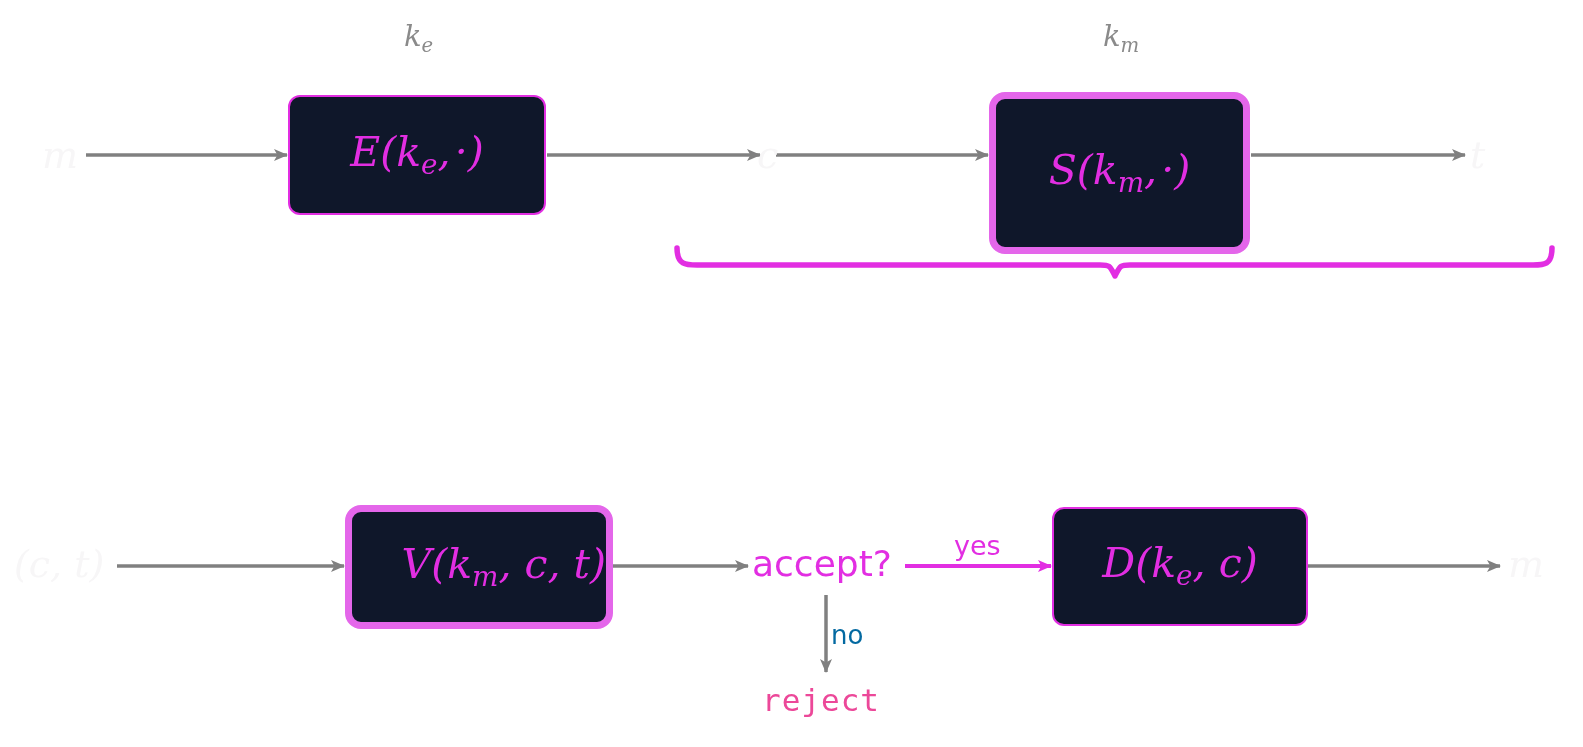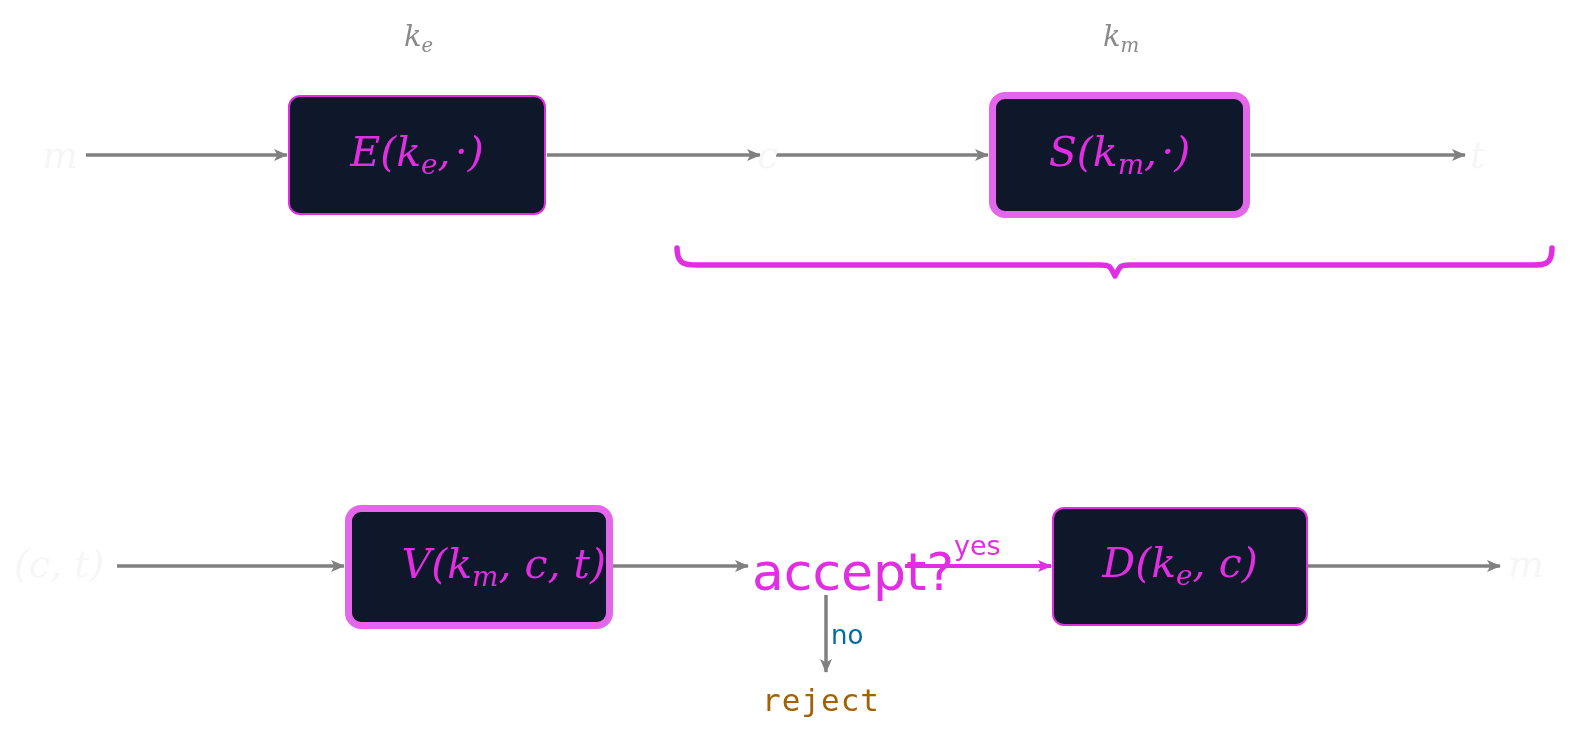--- a/index.html
+++ b/index.html
@@ -83,37 +83,37 @@
     color: #e22ee2;
     letter-spacing: 0.5px;
   }
   .brace-text .mathpart {
     font-family: "DejaVu Serif", serif;
     font-style: italic;
     font-size: 42px;
   }
   .decision-text {
     font-family: "DejaVu Sans", sans-serif;
-    font-size: 52px;
+    font-size: 36px;
     color: #e22ee2;
   }
   .yes-text {
     font-family: "DejaVu Sans", sans-serif;
     font-size: 27px;
     color: #e22ee2;
   }
   .no-text {
     font-family: "DejaVu Sans", sans-serif;
     font-size: 26px;
     color: #0369a1;
   }
   .reject-text {
     font-family: "DejaVu Sans Mono", monospace;
     font-size: 31px;
-    color: #a16207;
+    color: #ec4899;
     letter-spacing: 1px;
   }
 </style>
 </head>
 <body>
 
 <div id="stage">
 
   <svg class="layer" viewBox="0 0 1583 747">
     <defs>
@@ -161,21 +161,21 @@
   </div>
 
   <div class="floating ghost" style="left:42px; top:136px;">m</div>
 
   <div class="node thin" style="left:288px; top:95px; width:258px; height:120px;">
     <span class="mathlabel"><span>E</span><span>(</span><span>k</span><span class="sub">e</span><span>,</span> <span>·</span><span>)</span></span>
   </div>
 
   <div class="floating ghost" style="left:757px; top:136px;">c</div>
 
-  <div class="node thick" style="left:989px; top:92px; width:261px; height:126px;">
+  <div class="node thick" style="left:989px; top:92px; width:261px; height:162px;">
     <span class="mathlabel"><span>S</span><span>(</span><span>k</span><span class="sub">m</span><span>,</span> <span>·</span><span>)</span></span>
   </div>
 
   <div class="floating ghost" style="left:1470px; top:136px;">t</div>
 
 
   <div class="floating ghost" style="left:14px; top:545px;">(c, t)</div>
 
   <div class="node thick" style="left:345px; top:505px; width:268px; height:124px;justify-content:flex-end;">
     <span class="mathlabel"><span>V</span><span>(</span><span>k</span><span class="sub">m</span><span>, c, t</span><span>)</span></span>

